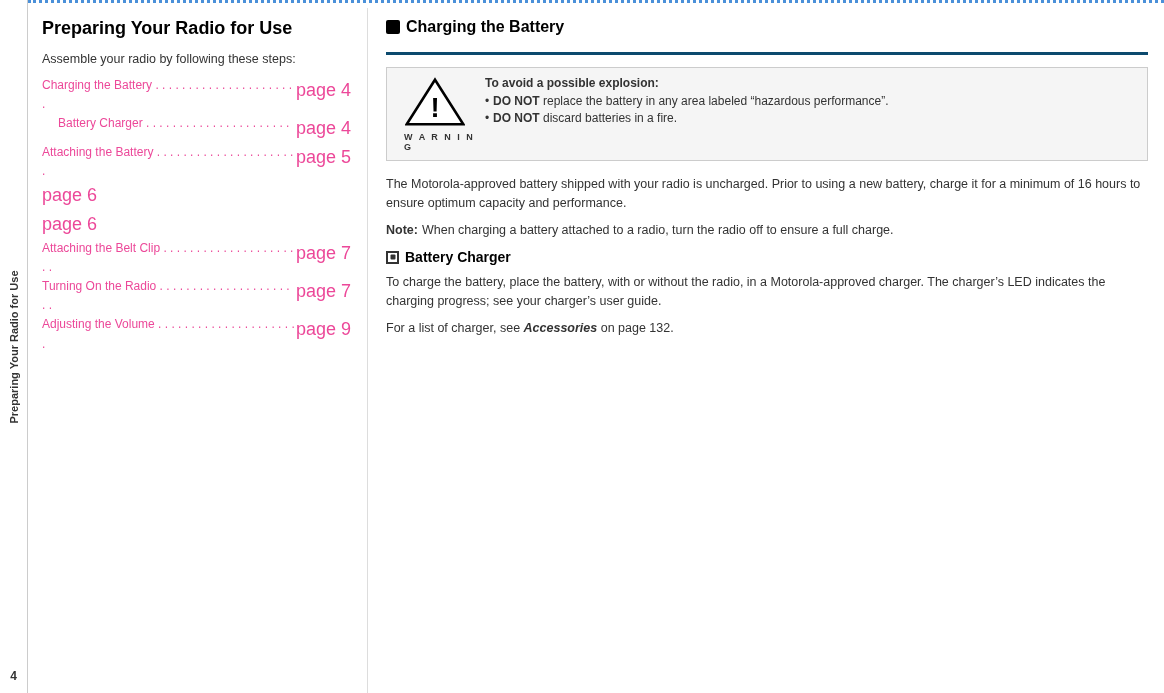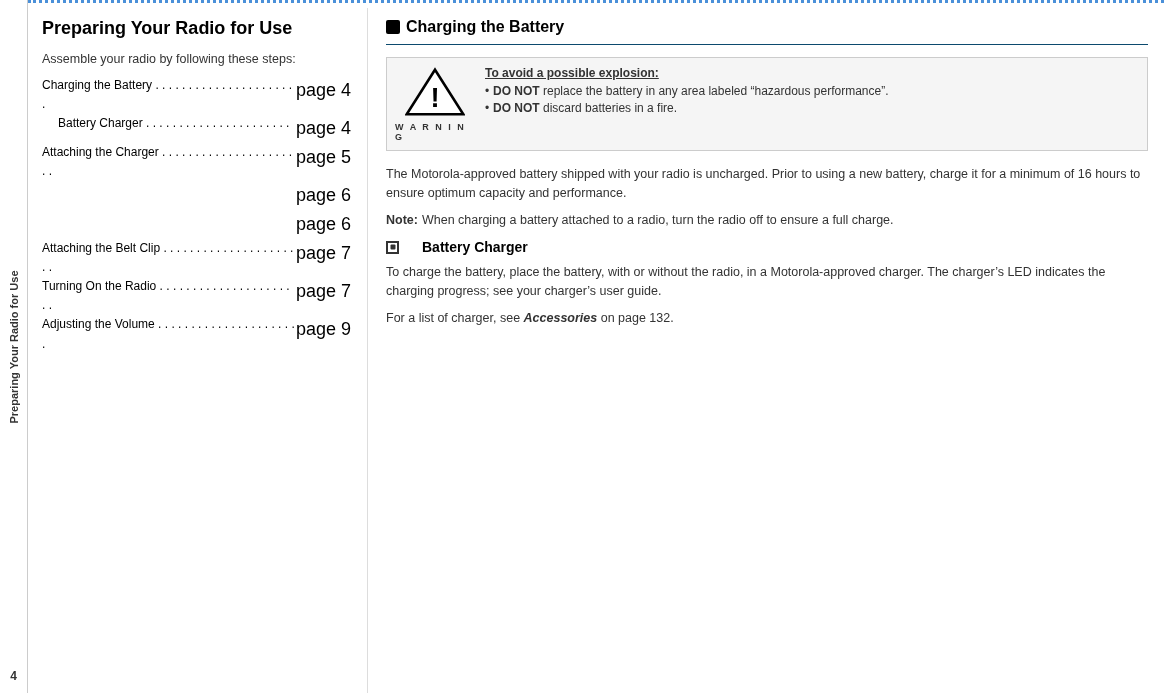--- a/index.html
+++ b/index.html
@@ -87,23 +87,23 @@
       color: #333;
       margin-bottom: 10px;
     }
 
     .toc-table {
       width: 100%;
     }
 
     .toc-row {
       display: flex;
-      justify-content: flex-end;
+      justify-content: flex-start;
       font-size: 12px;
-      color: #000000;
+      color: #ec4899;
       line-height: 1.6;
     }
 
     .toc-row.indented .toc-item {
       padding-left: 16px;
     }
 
     .toc-item {
       flex: 1;
     }
@@ -116,22 +116,22 @@
     
     .right-col {
       flex: 1;
       padding: 10px 16px 10px 18px;
     }
 
     .section-header {
       display: flex;
       align-items: center;
       margin-bottom: 12px;
-      border-bottom: 1px solid #0c4a6e;
-      padding-bottom: 8px;
+      border-bottom: 3px solid #0c4a6e;
+      padding-bottom: 16px;
     }
 
     .section-bullet {
       width: 14px;
       height: 14px;
       background: #000;
       border-radius: 2px;
       margin-right: 6px;
       flex-shrink: 0;
     }
@@ -165,31 +165,31 @@
       height: 52px;
       position: relative;
       margin-bottom: 4px;
     }
 
     .warning-text-label {
       font-size: 9px;
       font-weight: bold;
       letter-spacing: 2px;
       color: #333;
+      margin-left: 9px;
     }
 
     .warning-content {
       font-size: 12px;
       color: #333;
     }
 
     .warning-title {
       font-weight: bold;
       margin-bottom: 4px;
-      text-decoration: underline;
     }
 
     .warning-content ul {
       list-style: none;
       padding: 0;
     }
 
     .warning-content ul li {
       margin-bottom: 3px;
       padding-left: 8px;
@@ -226,21 +226,20 @@
       font-weight: bold;
       white-space: nowrap;
     }
 
     
     .sub-section-header {
       display: flex;
       align-items: center;
       margin-bottom: 8px;
       margin-top: 4px;
-      gap: 17px;
     }
 
     .sub-bullet {
       width: 13px;
       height: 13px;
       border: 2px solid #333;
       background: #fff;
       margin-right: 6px;
       flex-shrink: 0;
       position: relative;
@@ -289,21 +288,21 @@
 
     <div class="toc-row">
           <span class="toc-item">Charging the Battery  . . . . . . . . . . . . . . . . . . . . . .</span>
           <span class="toc-page">  page 4</span>
         </div>
         <div class="toc-row indented">
           <span class="toc-item">Battery Charger  . . . . . . . . . . . . . . . . . . . . . .</span>
           <span class="toc-page">  page 4</span>
         </div>
         <div class="toc-row">
-          <span class="toc-item">Attaching the Charger  . . . . . . . . . . . . . . . . . . . . . .</span>
+          <span class="toc-item">Attaching the Battery  . . . . . . . . . . . . . . . . . . . . . .</span>
           <span class="toc-page">  page 5</span>
         </div>
         <div class="toc-row">
           <span class="toc-page">  page 6</span>
         </div>
         <div class="toc-row">
           <span class="toc-page">  page 6</span>
         </div>
         <div class="toc-row">
           <span class="toc-item">Attaching the Belt Clip  . . . . . . . . . . . . . . . . . . . . . .</span>

